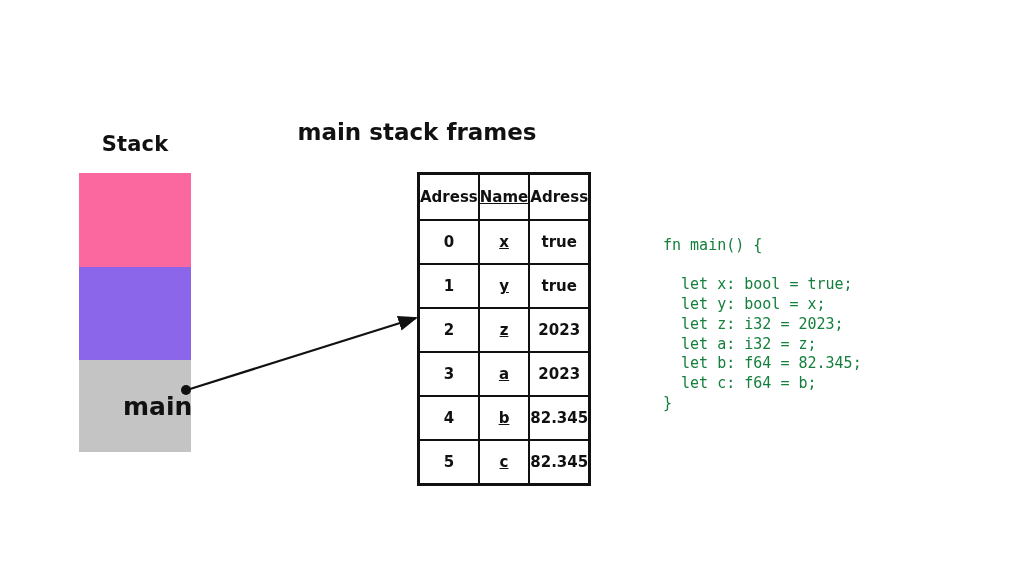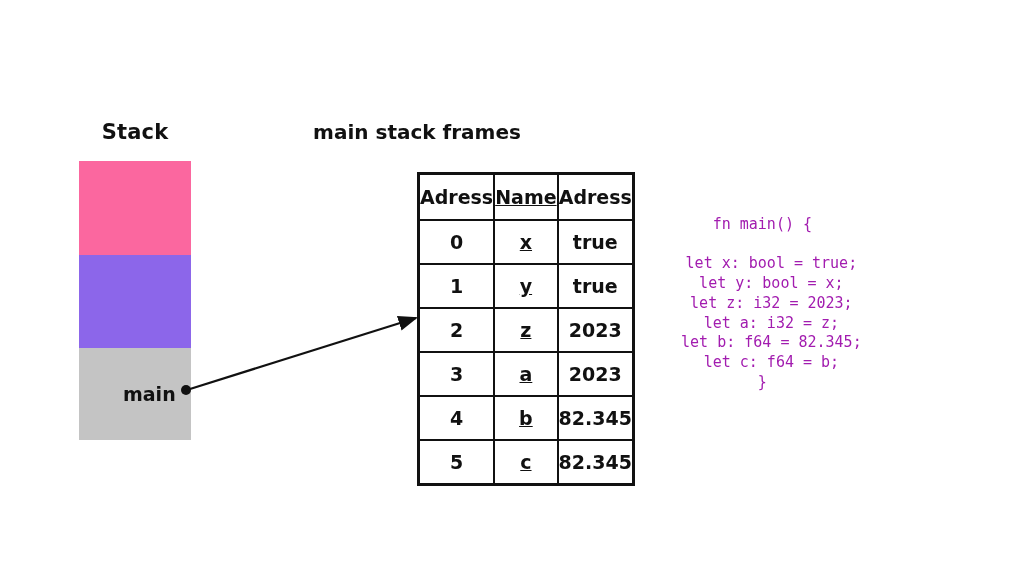--- a/index.html
+++ b/index.html
@@ -13,21 +13,21 @@
     position: relative;
     overflow: hidden;
     font-family: "DejaVu Sans", sans-serif;
     color: #1a1a1a;
   }
 
   
   #stack-section {
     position: absolute;
     left: 79px;
-    top: 118px;
+    top: 130px;
     width: 112px;
   }
   #stack-title {
     font-size: 21px;
     font-weight: bold;
     text-align: center;
     letter-spacing: 0.2px;
     color: #111111;
     line-height: 28px;
   }
@@ -45,21 +45,21 @@
   #stack-block-top    { height: 94px; }
   #stack-block-middle { height: 93px; }
   #stack-block-main   { height: 92px; }
   #stack-main-label {
     position: absolute;
     left: 0;
     right: 0;
     top: 50%;
     transform: translateY(-50%);
     text-align: center;
-    font-size: 19px;
+    font-size: 25px;
     font-weight: bold;
     color: #111111;
     padding-right: 22px;
     margin-left: 44px;
   }
 
   
   #arrow-svg {
     position: absolute;
     left: 0;
@@ -74,60 +74,59 @@
     position: absolute;
     left: 417px;
     top: 118px;
   }
   #frames-title {
     position: absolute;
     left: 50%;
     transform: translateX(-50%);
     top: 0;
     white-space: nowrap;
-    font-size: 20px;
+    font-size: 23px;
     font-weight: bold;
     color: #111111;
     line-height: 28px;
   }
   #frames-table {
     position: absolute;
     top: 54px;
     left: 0;
     border-collapse: collapse;
     border: 3px solid #111111;
     background: #ffffff;
   }
   #frames-table th,
   #frames-table td {
     border: 2px solid #111111;
     text-align: center;
-    font-size: 19px;
+    font-size: 15px;
     font-weight: bold;
     color: #111111;
     padding: 0;
     height: 42px;
     margin-left: 44px;
   }
   #frames-table th { height: 44px; }
   .col-adress { width: 71px; }
   .col-name   { width: 63px; text-decoration: underline; }
   .col-value  { width: 63px; }
 
   
   #code-block {
     position: absolute;
     left: 663px;
-    top: 200px;
+    top: 221px;
     font-family: "DejaVu Sans Mono", monospace;
     font-size: 15px;
     line-height: 19.7px;
-    color: #a21caf;
+    color: #15803d;
     white-space: pre;
-    text-align: center;
   }
 </style>
 </head>
 <body>
 
 <div id="stack-section">
   <div id="stack-title">Stack</div>
 
   <div id="stack-blocks">
     <div class="stack-block" id="stack-block-top" style="background-color: rgb(251, 103, 159);"></div>

